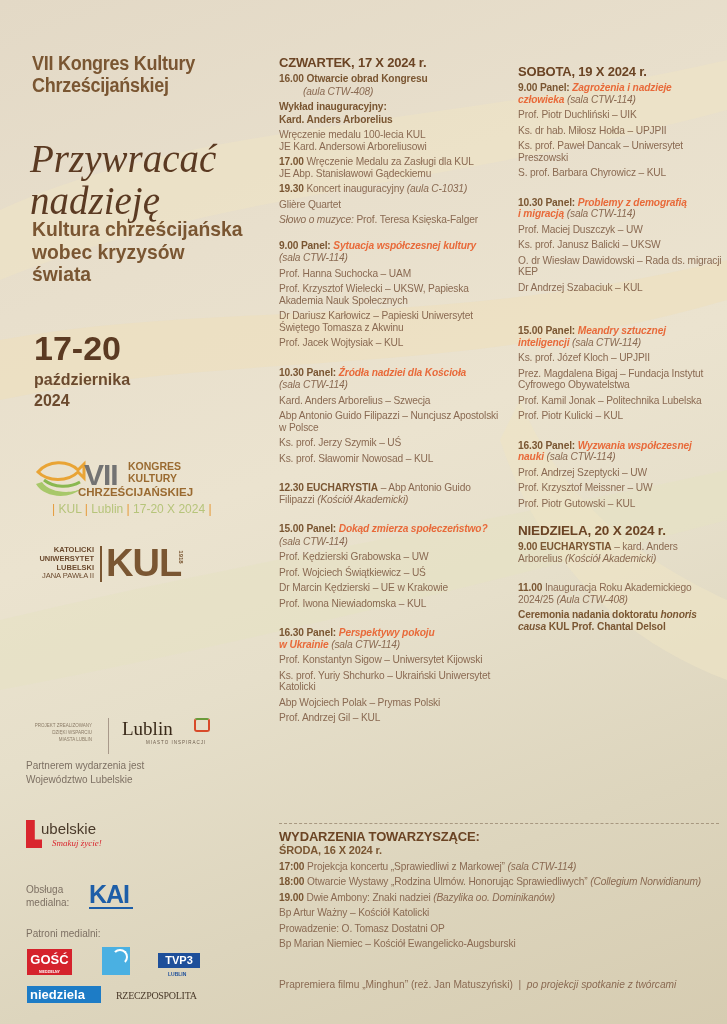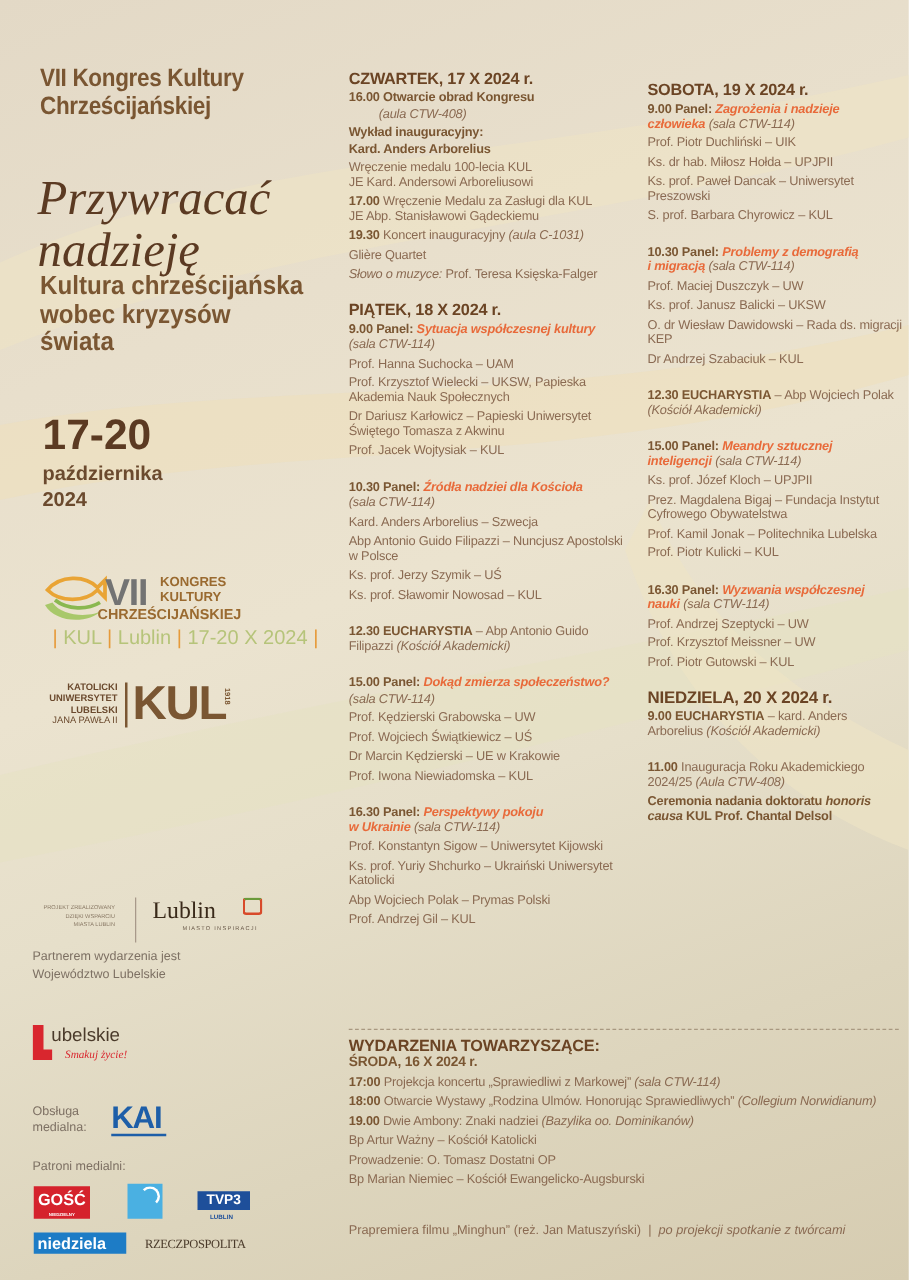--- a/index.html
+++ b/index.html
@@ -15,21 +15,21 @@
   .motto { position:absolute; left:30px; top:100px; font-family:"Liberation Serif","DejaVu Serif",serif; font-style:italic; font-size:39px; line-height:42px; color:#5b3a22;margin-top:38px; }
   .subtitle { position:absolute; left:32px; top:218px; font-size:21px; line-height:22.5px; font-weight:bold; color:#7a5632; transform:scaleX(0.92); transform-origin:left; white-space:nowrap; }
   .dates-big { position:absolute; left:34px; top:331px; font-size:34px; font-weight:bold; color:#5b3a22; line-height:34px; }
   .dates-month { position:absolute; left:34px; top:370px; font-size:16px; font-weight:bold; color:#6b4a2e; line-height:20px; }
   .dates-year { position:absolute; left:34px; top:391px; font-size:16px; font-weight:bold; color:#6b4a2e; line-height:20px; }
 
   .logo-kongres { position:absolute; left:34px; top:456px; width:160px; height:62px; }
   .lk-vii { position:absolute; left:50px; top:4px; font-size:30px; font-weight:bold; color:#737373; letter-spacing:-1px; line-height:30px; }
   .lk-words { position:absolute; left:94px; top:4px; font-size:10.5px; line-height:12px; color:#9a6a30; font-weight:bold; }
   .lk-ch { position:absolute; left:44px; top:30px; font-size:11.5px; color:#9a6a30; font-weight:bold; }
-  .lk-bar { position:absolute; left:8px; top:46px; font-size:16px; color:#b6c47a; white-space:nowrap; }
+  .lk-bar { position:absolute; left:18px; top:46px; font-size:12px; color:#b6c47a; white-space:nowrap; }
   .lk-bar .pipe { color:#e69a3a; }
 
   .logo-kul { position:absolute; left:28px; top:542px; width:180px; height:46px; }
   .kul-small { position:absolute; left:0; top:4px; width:66px; text-align:right; font-size:7.5px; font-weight:bold; color:#6b4a2e; line-height:8.8px; }
   .kul-small .thin { font-weight:normal; }
   .kul-div { position:absolute; left:72px; top:4px; width:2px; height:36px; background:#7a5632; }
   .kul-big { position:absolute; left:78px; top:0; font-size:38px; font-weight:bold; color:#7a5632; letter-spacing:-1px; line-height:42px; }
   .kul-year { position:absolute; left:146px; top:12px; font-size:6px; color:#7a5632; transform:rotate(90deg); font-weight:bold; }
 
   .logo-city { position:absolute; left:20px; top:718px; width:220px; height:50px; }
@@ -185,21 +185,20 @@
   <div class="ln">
       <div>Wręczenie medalu 100-lecia KUL</div>
       <div>JE Kard. Andersowi Arboreliusowi</div>
     </div>
   <div class="ln"><span class="t">17.00</span> <span>Wręczenie Medalu za Zasługi dla KUL</span><div>JE Abp. Stanisławowi Gądeckiemu</div></div>
   <div class="ln"><span class="t">19.30</span> <span>Koncert inauguracyjny</span> <span class="it">(aula C-1031)</span></div>
   <div class="ln">Glière Quartet</div>
   <div class="ln"><span class="it">Słowo o muzyce:</span> <span>Prof. Teresa Księska-Falger</span></div>
   <div class="gap2"></div>
 
-  <div class="day">PIĄTEK, 18 X 2024 r.</div>
   <div class="ln tight"><span class="t">9.00 Panel:</span> <span class="pt">Sytuacja współczesnej kultury</span></div>
   <div class="ln it">(sala CTW-114)</div>
   <div class="ln">Prof. Hanna Suchocka – UAM</div>
   <div class="ln">Prof. Krzysztof Wielecki – UKSW, Papieska Akademia Nauk Społecznych</div>
   <div class="ln">Dr Dariusz Karłowicz – Papieski Uniwersytet Świętego Tomasza z Akwinu</div>
   <div class="ln">Prof. Jacek Wojtysiak – KUL</div>
   <div class="gap"></div>
 
   <div class="ln tight"><span class="t">10.30 Panel:</span> <span class="pt">Źródła nadziei dla Kościoła</span></div>
   <div class="ln it">(sala CTW-114)</div>
@@ -236,21 +235,20 @@
   <div class="ln">S. prof. Barbara Chyrowicz – KUL</div>
   <div class="gap"></div>
 
   <div class="ln"><span class="t">10.30 Panel:</span> <span class="pt">Problemy z demografią</span><br><span class="pt">i migracją</span> <span class="it">(sala CTW-114)</span></div>
   <div class="ln">Prof. Maciej Duszczyk – UW</div>
   <div class="ln">Ks. prof. Janusz Balicki – UKSW</div>
   <div class="ln">O. dr Wiesław Dawidowski – Rada ds. migracji KEP</div>
   <div class="ln">Dr Andrzej Szabaciuk – KUL</div>
   <div class="gap"></div>
 
-  <div class="ln"><span class="t">12.30 EUCHARYSTIA</span> <span>– Abp Wojciech Polak</span> <span class="it">(Kościół Akademicki)</span></div>
   <div class="gap"></div>
 
   <div class="ln"><span class="t">15.00 Panel:</span> <span class="pt">Meandry sztucznej</span><br><span class="pt">inteligencji</span> <span class="it">(sala CTW-114)</span></div>
   <div class="ln">Ks. prof. Józef Kloch – UPJPII</div>
   <div class="ln">Prez. Magdalena Bigaj – Fundacja Instytut Cyfrowego Obywatelstwa</div>
   <div class="ln">Prof. Kamil Jonak – Politechnika Lubelska</div>
   <div class="ln">Prof. Piotr Kulicki – KUL</div>
   <div class="gap"></div>
 
   <div class="ln"><span class="t">16.30 Panel:</span> <span class="pt">Wyzwania współczesnej</span><br><span class="pt">nauki</span> <span class="it">(sala CTW-114)</span></div>

